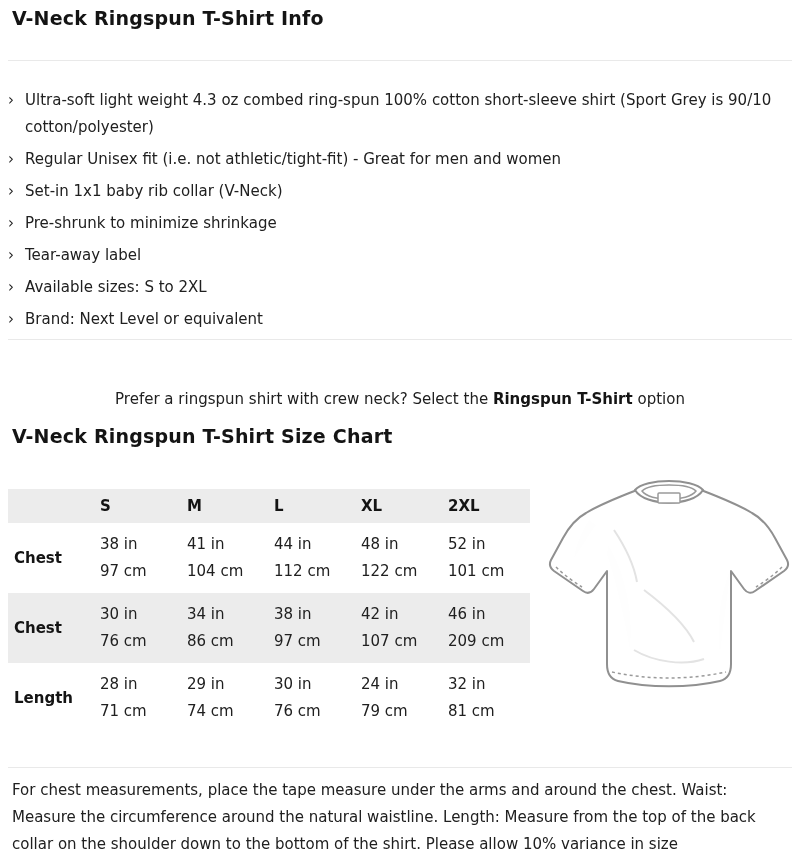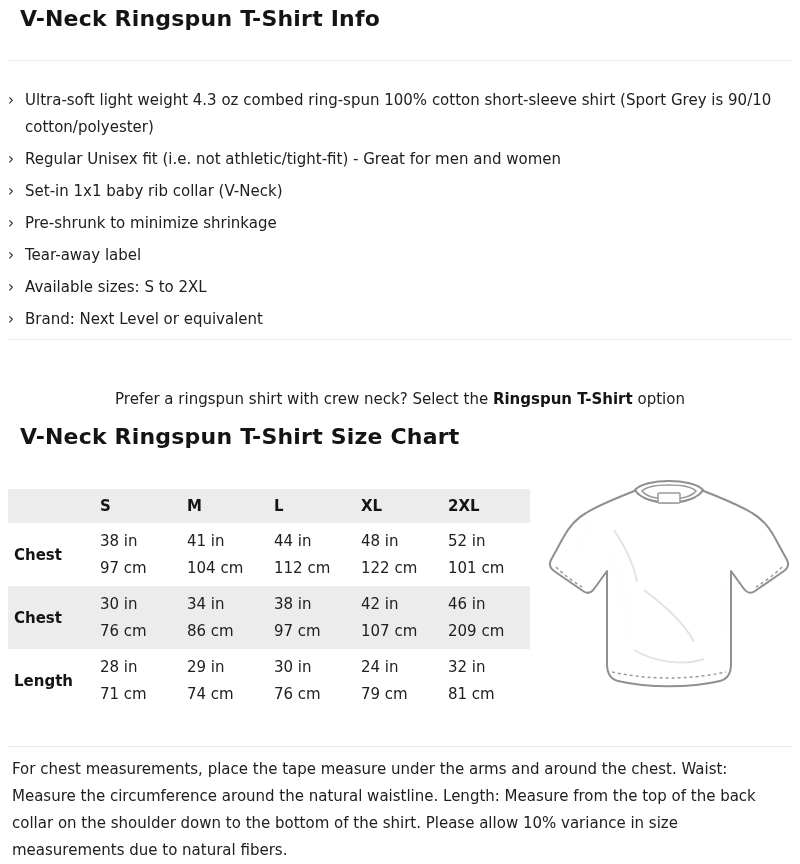--- a/index.html
+++ b/index.html
@@ -6,25 +6,25 @@
     margin: 0; padding: 0;
     width: 800px; height: 864px;
     background: #ffffff;
     font-family: "DejaVu Sans", "Liberation Sans", sans-serif;
     color: #202020;
     overflow: hidden;
   }
   .page { padding: 0 8px; width: 784px; }
 
   h1.doc-title, h2.section-title {
-    font-size: 22px;
+    font-size: 19px;
     line-height: 21px;
     font-weight: bold;
     color: #141414;
-    margin: 12px;
+    margin: 4px;
     letter-spacing: 0.2px;
   }
   h1.doc-title { margin-top: 8px; }
 
   hr.rule {
     border: none;
     border-top: 1px solid #e9e9e9;
     margin: 0;
     height: 0;
   }
@@ -67,21 +67,21 @@
     width: 522px;
     font-size: 15px;
   }
   table.size-table th, table.size-table td {
     text-align: left;
     vertical-align: middle;
     padding: 0 0 0 8px;
   }
   table.size-table thead tr { height: 34px; background: #ececec; }
   table.size-table thead th { font-weight: bold; color: #141414; }
-  table.size-table tbody tr { height: 63px; }
+  table.size-table tbody tr { height: 70px; }
   table.size-table tbody tr.stripe { background: #ececec; }
   table.size-table tbody th.row-label {
     font-weight: bold;
     color: #141414;
     padding-left: 6px;
   }
   table.size-table .cell-line { line-height: 27px; }
 
   .shirt-figure {
     position: absolute;

